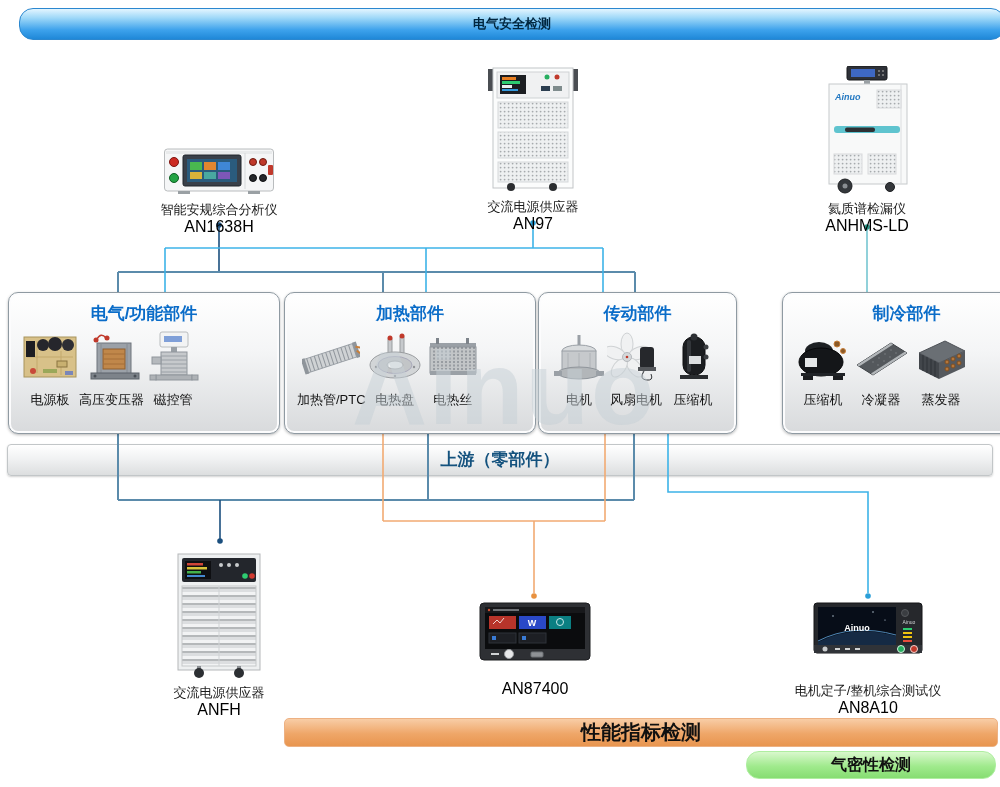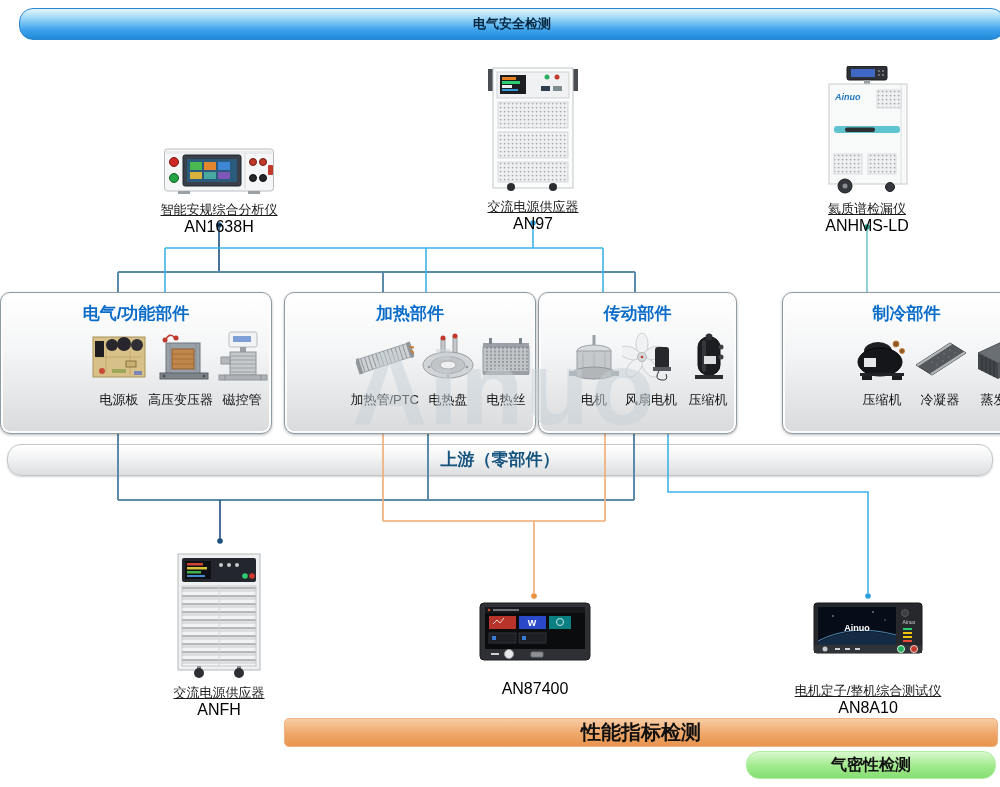--- a/index.html
+++ b/index.html
@@ -5,47 +5,47 @@
   html,body{margin:0;padding:0;background:#fff;}
   body{font-family:"Liberation Sans","DejaVu Sans",sans-serif;}
   .canvas{position:relative;width:1000px;height:787px;background:#ffffff;overflow:hidden;}
 
   
   .banner{position:absolute;text-align:center;font-weight:bold;color:#00263f;}
   .banner-top{left:19px;top:8px;width:984px;height:30px;line-height:30px;font-size:13px;
     border:1px solid #2b87cf;border-radius:14px;
     background:linear-gradient(180deg,#e3f5ff 0%,#9ed8f8 30%,#3da2ec 70%,#1f88d8 100%);}
   .banner-mid{left:7px;top:444px;width:984px;height:30px;line-height:30px;font-size:17px;
-    border:1px solid #c2c6c8;border-radius:14px;color:#14527e;
+    border:1px solid #c2c6c8;border-radius:4px;color:#14527e;
     background:linear-gradient(180deg,#ffffff 0%,#f1f2f3 45%,#dcdedf 100%);
     box-shadow:0 1px 2px rgba(0,0,0,.18);}
   .banner-orange{left:284px;top:718px;width:712px;height:27px;line-height:27px;font-size:20px;color:#101010;
     border-radius:5px;border:1px solid #edb183;
     background:linear-gradient(180deg,#f8cda6 0%,#efa668 55%,#e8954f 100%);}
   .banner-green{left:746px;top:751px;width:248px;height:26px;line-height:26px;font-size:16px;color:#101010;
     border-radius:13px;border:1px solid #aeeea0;
     background:linear-gradient(180deg,#d9f8cd 0%,#a0ea8d 55%,#86dd72 100%);}
 
   
   .wires{position:absolute;left:0;top:0;z-index:3;pointer-events:none;}
 
   
   .panel{position:absolute;top:292px;height:140px;z-index:4;border-radius:10px;
     border:1px solid #8f9aa2;
     background:linear-gradient(180deg,#ffffff 0%,#f4f5f6 42%,#d8dadc 100%);
     box-shadow:inset 0 0 0 2px #fcfcfd,0 1px 3px rgba(0,0,0,.28);}
   .panel-title{margin-top:9px;text-align:center;font-size:17px;font-weight:bold;color:#0a6cc8;}
-  .panel-items{display:flex;justify-content:flex-end;align-items:flex-end;margin-top:4px;padding:0 0;}
+  .panel-items{display:flex;justify-content:flex-start;align-items:flex-end;margin-top:4px;padding:0 12px;}
   .pitem{text-align:center;}
   .pitem-label{margin-top:4px;font-size:13px;color:#141414;}
 
   
   .inst{position:absolute;z-index:4;text-align:center;}
   .inst svg{display:inline-block;}
-  .inst-name{font-size:13px;color:#1a1a1a;line-height:16px;margin-top:3px;white-space:nowrap;text-decoration:underline;}
+  .inst-name{font-size:13px;color:#1a1a1a;line-height:16px;margin-top:3px;white-space:nowrap;}
   .inst-model{font-size:16px;color:#000000;line-height:18px;white-space:nowrap;}
 
   
   .watermark{position:absolute;left:352px;top:336px;z-index:6;font-size:104px;font-weight:bold;
     letter-spacing:2px;color:rgba(198,208,213,0.5);pointer-events:none;line-height:1;}
 </style>
 </head>
 <body>
 
 <div class="canvas">
@@ -190,21 +190,21 @@
       <rect x="13" y="88" width="28" height="20" fill="url(#vd2)" stroke="#d8dadc"></rect>
       <rect x="47" y="88" width="28" height="20" fill="url(#vd2)" stroke="#d8dadc"></rect>
       <circle cx="24" cy="120" r="7" fill="#34373b" stroke="#1d1f22"></circle>
       <circle cx="24" cy="120" r="2.5" fill="#8a8e92"></circle>
       <circle cx="69" cy="121" r="4.5" fill="#34373b" stroke="#1d1f22"></circle>
     </svg>
     <div class="inst-name">氦质谱检漏仪</div>
     <div class="inst-model">ANHMS-LD</div>
   </div>
 
-  <div class="panel" style="left:0;width:270px;">
+  <div class="panel" style="left:8px;width:270px;">
     <div class="panel-title">电气/功能部件</div>
     <div class="panel-items">
       <div class="pitem">
         <svg width="58" height="54" viewBox="0 0 58 54">
           <rect x="3" y="8" width="52" height="40" fill="#d8c189" stroke="#a8945c"></rect>
           <line x1="6" y1="28" x2="52" y2="28" stroke="#c3a96d"></line>
           <line x1="16" y1="12" x2="16" y2="44" stroke="#c3a96d"></line>
           <line x1="40" y1="22" x2="40" y2="46" stroke="#c3a96d"></line>
           <rect x="5" y="12" width="9" height="16" fill="#1d1d22"></rect>
           <circle cx="22" cy="16" r="6" fill="#26262c"></circle>

